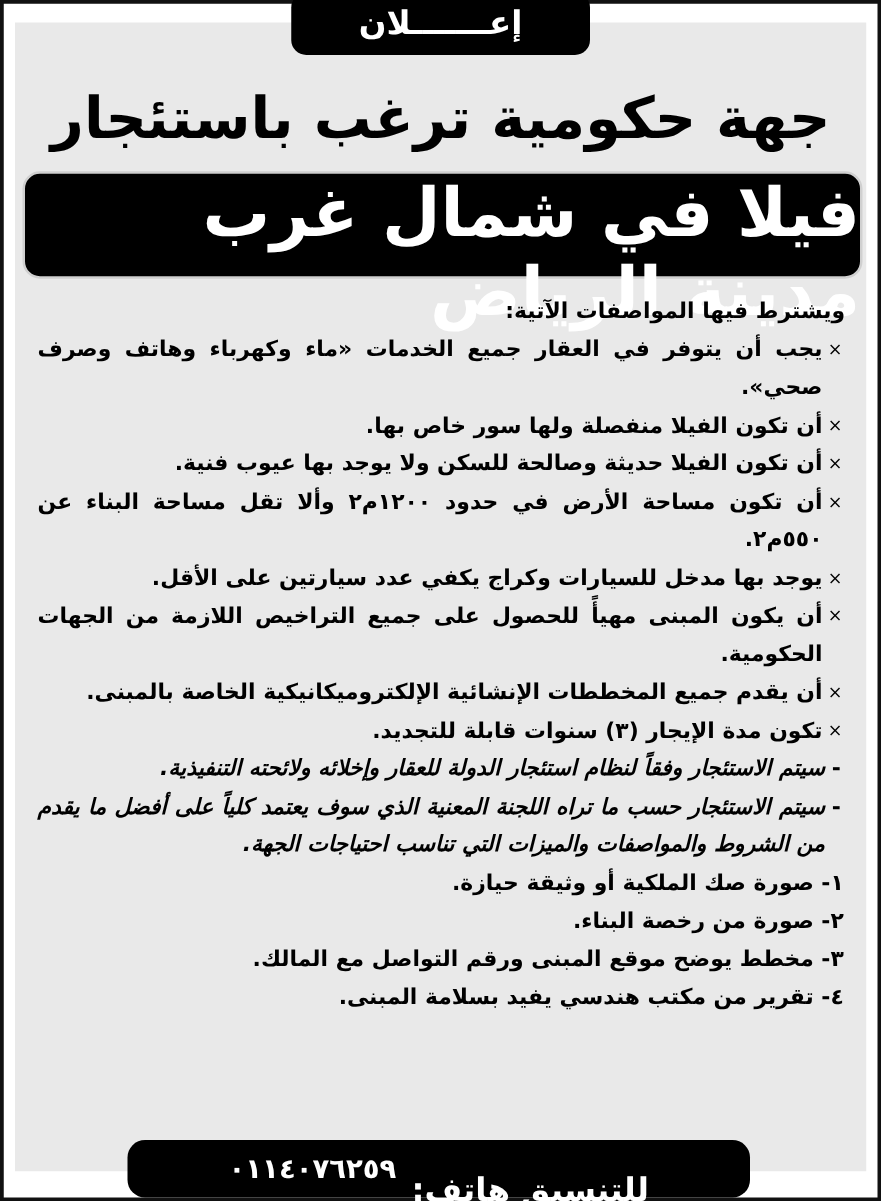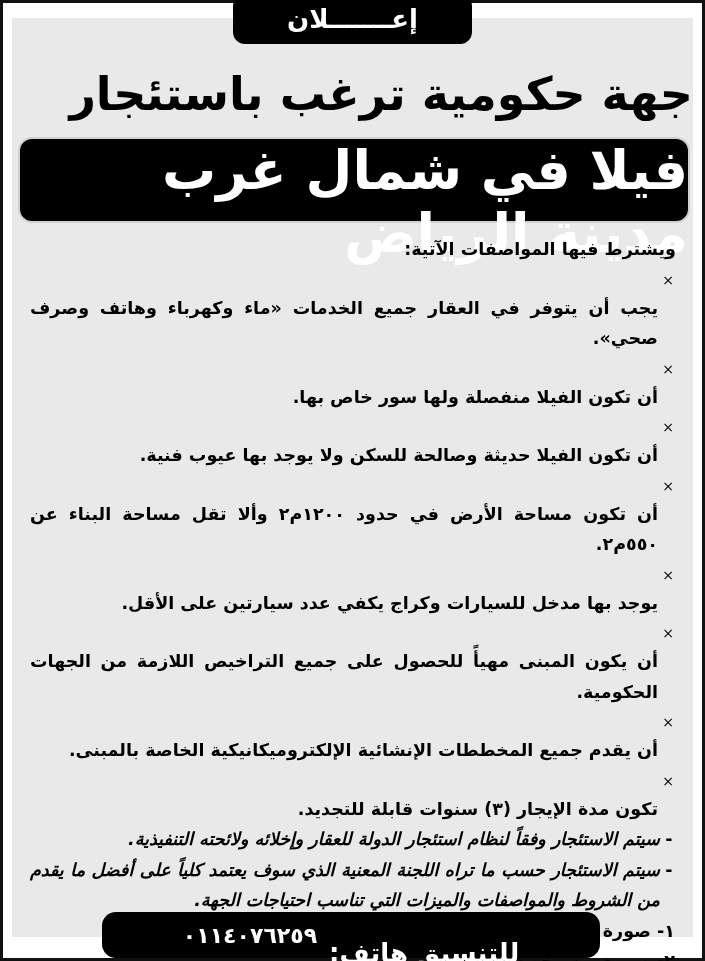--- a/index.html
+++ b/index.html
@@ -41,21 +41,21 @@
       font-weight: bold;
       font-size: 26px;
       direction: rtl;
       letter-spacing: 6px;
       z-index: 3;
     }
     .headline {
       position: absolute;
       left: 12px; top: 58px;
       width: 681px;
-      text-align: right;
+      text-align: center;
       direction: rtl;
       font-weight: bold;
       font-size: 46px;
       line-height: 72px;
       color: #000000;
       z-index: 2;
     }
     .title-bar {
       position: absolute;
       left: 18px; top: 137px;
@@ -98,21 +98,20 @@
       flex: 0 0 auto;
       width: 20px;
       text-align: center;
       font-size: 14px;
       font-weight: normal;
     }
     .spec .text {
       flex: 1 1 auto;
       text-align: justify;
       text-align-last: right;
-      margin-top: 28px;
     }
     .note {
       display: flex;
       align-items: flex-start;
     }
     .note .marker {
       flex: 0 0 auto;
       width: 18px;
       text-align: center;
     }

